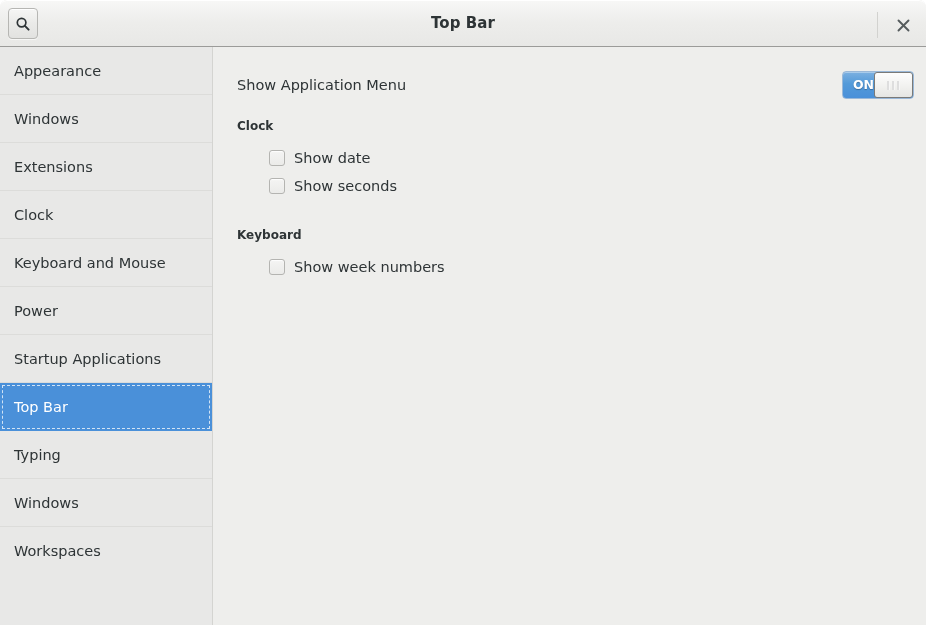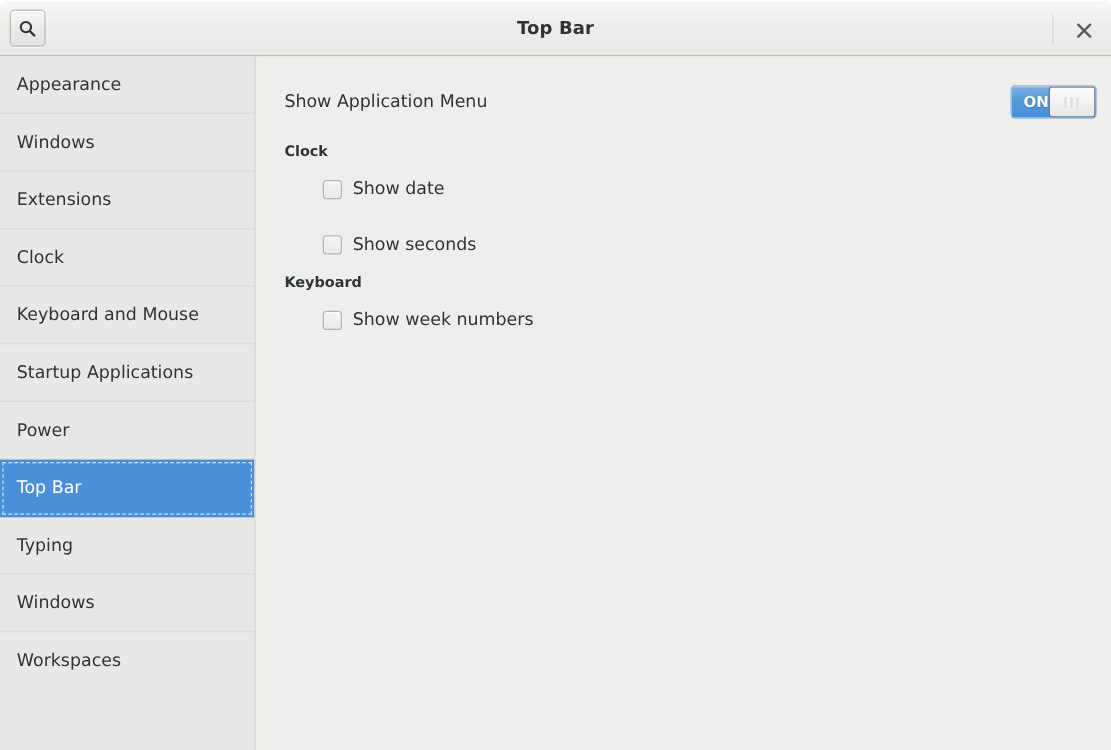--- a/index.html
+++ b/index.html
@@ -219,21 +219,21 @@
   .check-row {
     position: absolute;
     left: 23px;
     display: flex;
     align-items: center;
     cursor: pointer;
     user-select: none;
     padding-left: 32px;
   }
   .check-showdate    { top: 103px; }
-  .check-showseconds { top: 149px; justify-content: flex-end; }
+  .check-showseconds { top: 131px; justify-content: flex-end; }
   .check-weeknumbers { top: 212px; text-align: right; }
 
   .checkbox {
     width: 16px;
     height: 16px;
     box-sizing: border-box;
     border: 1px solid #b4b4b1;
     border-radius: 3px;
     background: linear-gradient(to bottom, #f4f4f3 0%, #ebebe9 100%);
     box-shadow: inset 0 1px 1px rgba(255,255,255,0.9);
@@ -287,24 +287,24 @@
       <div class="sidebar-item">
         <span>Extensions</span>
       </div>
       <div class="sidebar-item">
         <span>Clock</span>
       </div>
       <div class="sidebar-item">
         <span>Keyboard and Mouse</span>
       </div>
       <div class="sidebar-item">
+        <span>Power</span>
+      </div>
+      <div class="sidebar-item">
         <span>Startup Applications</span>
-      </div>
-      <div class="sidebar-item">
-        <span>Power</span>
       </div>
       <div class="sidebar-item selected">
         <span>Top Bar</span>
       </div>
       <div class="sidebar-item">
         <span>Typing</span>
       </div>
       <div class="sidebar-item">
         <span>Windows</span>
       </div>

